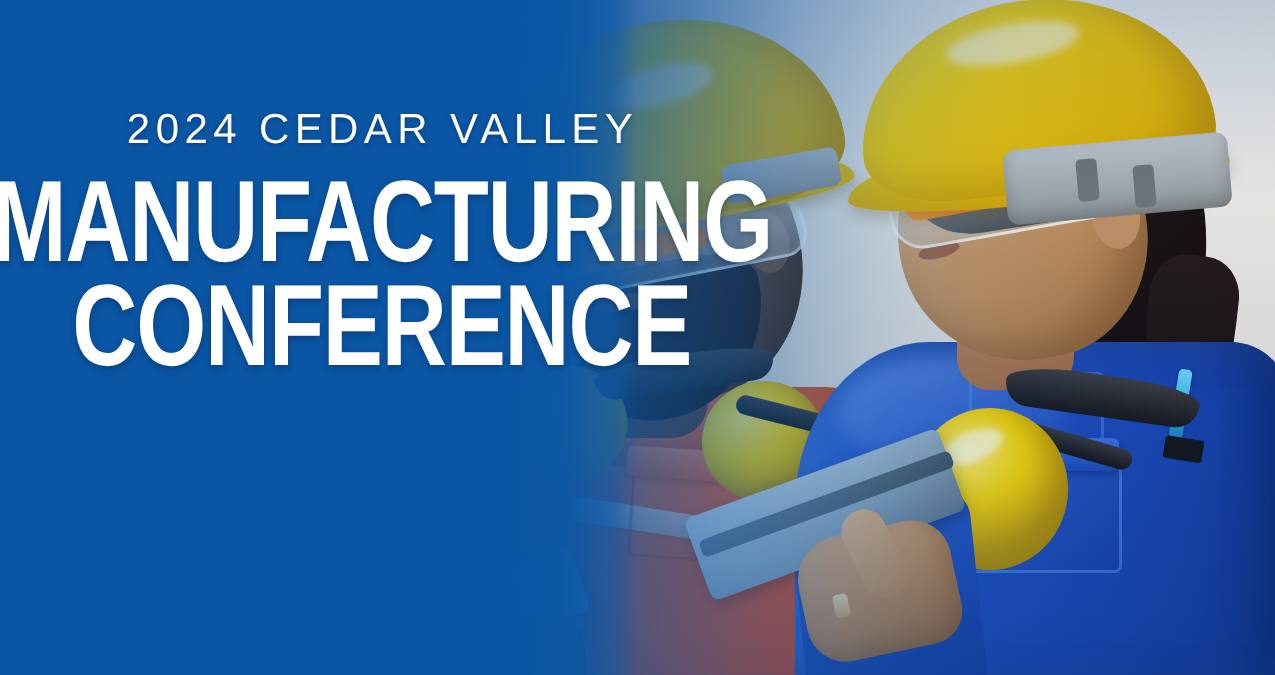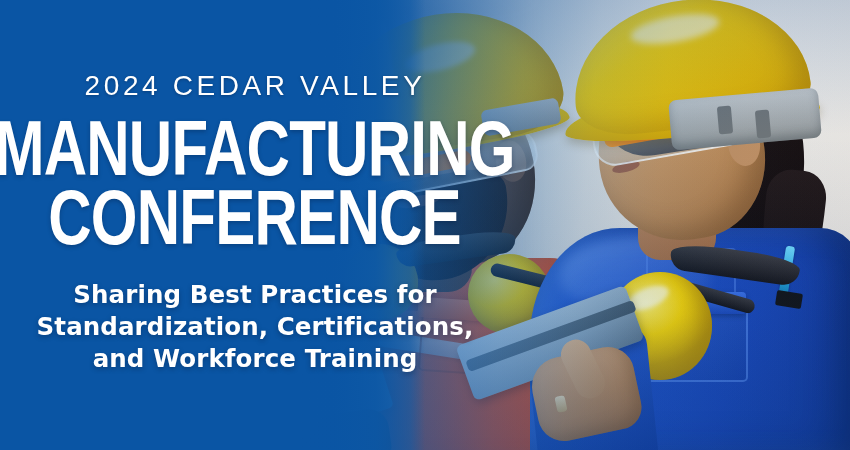--- a/index.html
+++ b/index.html
@@ -484,20 +484,15 @@
     <div id="photo-overlay2"></div>
   </div>
 
   <div id="solid-blue"></div>
   <div id="blue-feather"></div>
 
   <div id="text-block">
     <div id="eyebrow">2024 CEDAR VALLEY</div>
     <div id="headline1" class="headline">MANUFACTURING</div>
     <div id="headline2" class="headline">CONFERENCE</div>
-    <div id="subtitle">
-      <span class="sl">Sharing Best Practices for</span>
-      <span class="sl">Standardization, Certifications,</span>
-      <span class="sl">and Workforce Training</span>
-    </div>
   </div>
 
 </div>
 
 </body></html>

